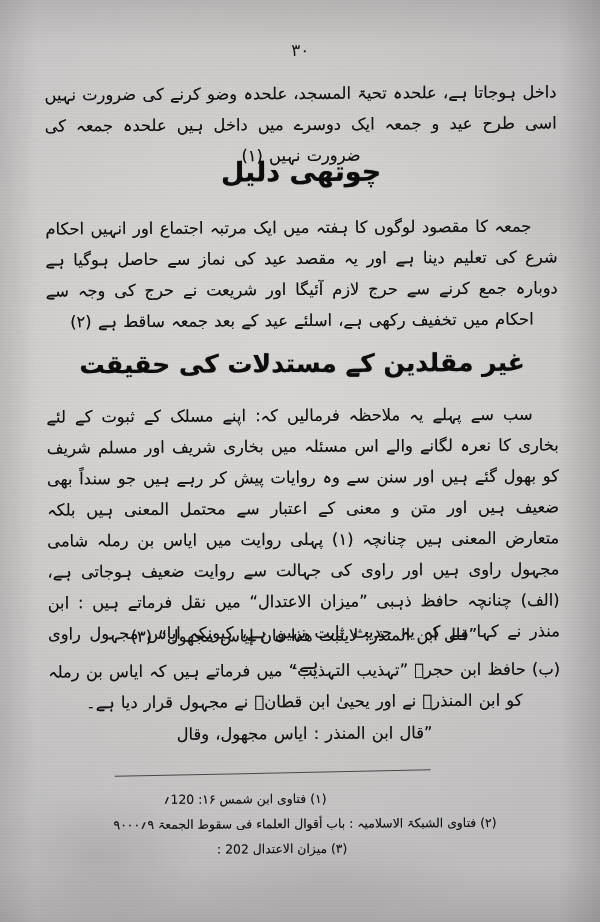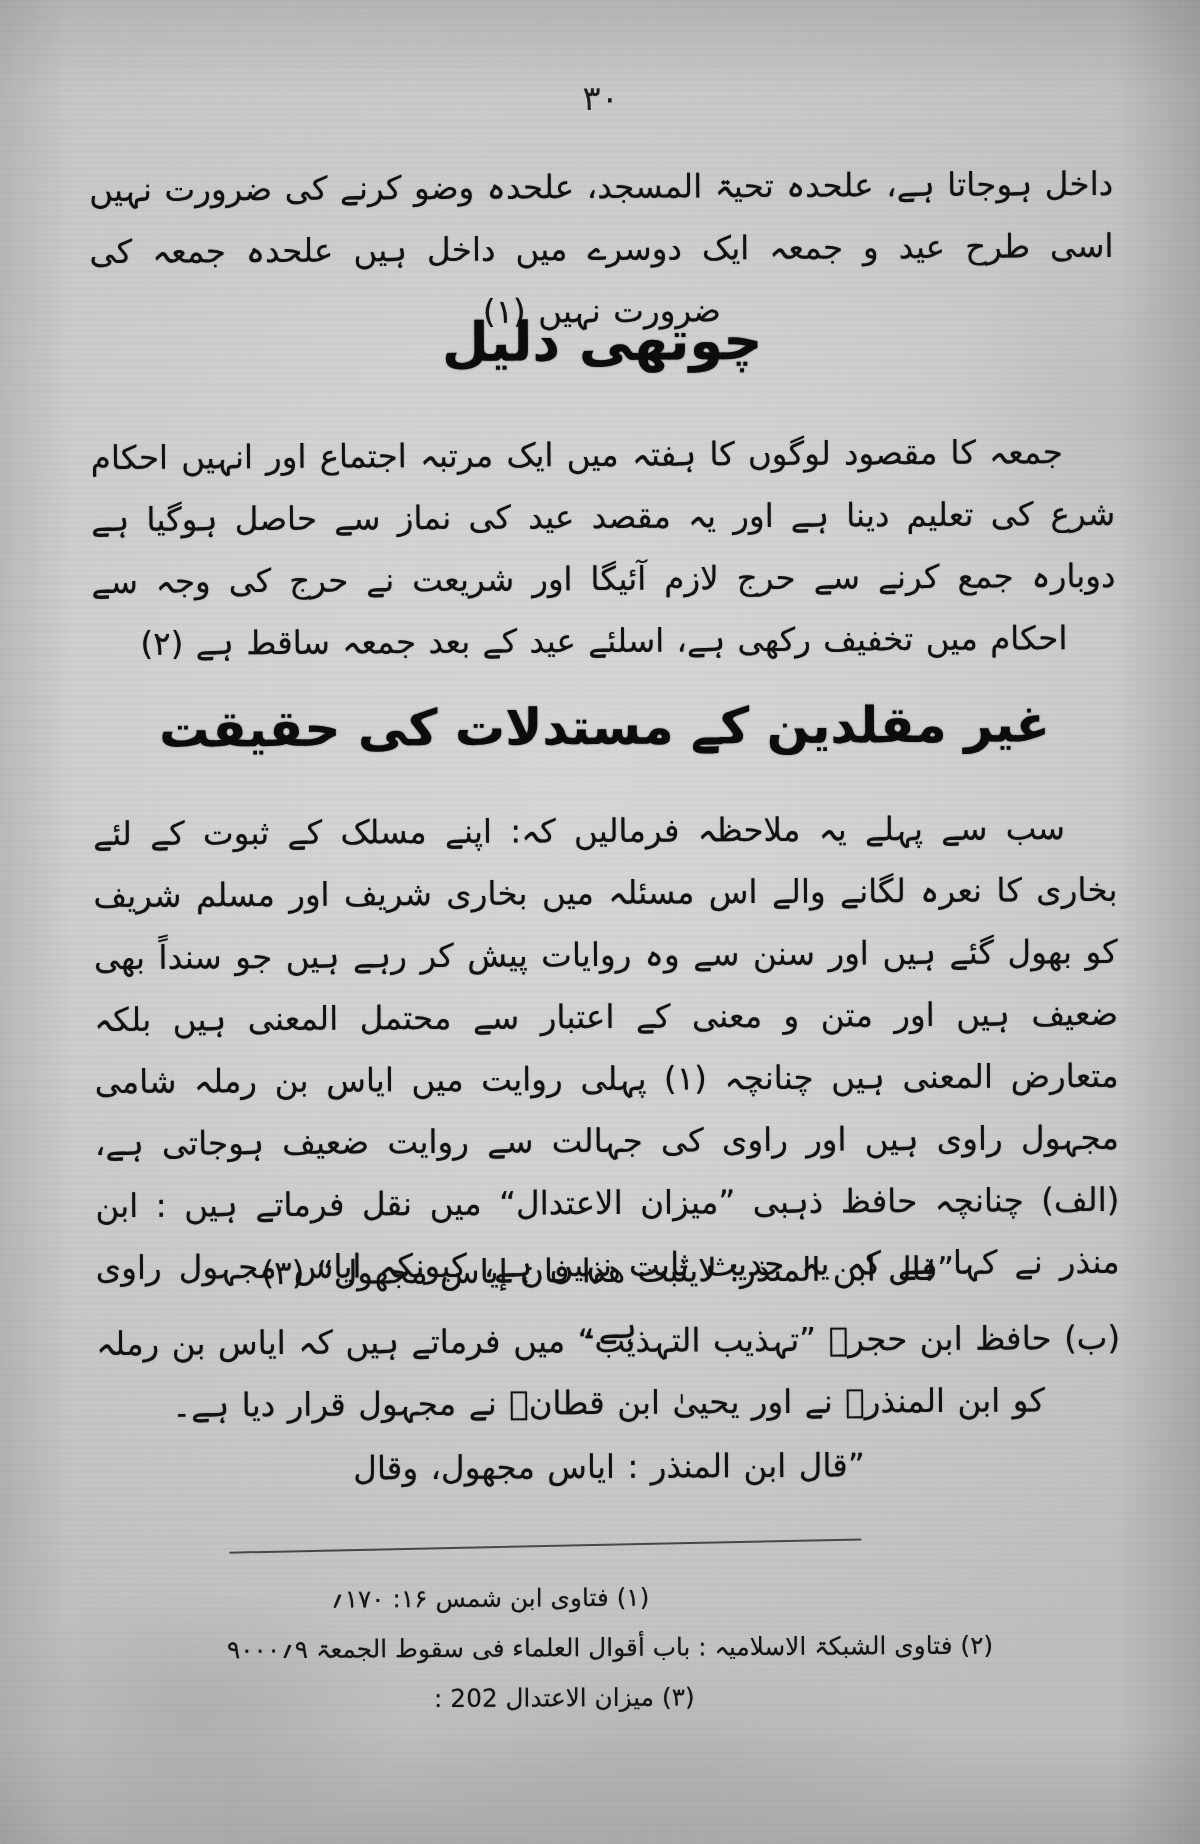--- a/index.html
+++ b/index.html
@@ -152,21 +152,21 @@
 
     <div class="block body-text" style="top:655px;">(ب) حافظ ابن حجرؒ ”تہذیب التہذیب“ میں فرماتے ہیں کہ ایاس بن رملہ کو ابن المنذرؒ نے اور یحییٰ ابن قطانؒ نے مجہول قرار دیا ہے۔</div>
 
     <div class="block body-text arabic" style="top:718px; text-align-last:center;">”قال ابن المنذر : ایاس مجهول، وقال</div>
 
     <div class="rule"></div>
 
     <div class="footnotes">
       <div class="footnote fn-1">
         <span>(۱)</span>
-        <span>فتاوی ابن شمس ۱۶: ۱۷۰؍</span>
+        <span>فتاوی ابن شمس ۱۶: 120؍</span>
       </div>
       <div class="footnote fn-2">
         <span>(۲)</span>
         <span>فتاوی الشبکۃ الاسلامیہ : باب أقوال العلماء فی سقوط الجمعۃ ۹؍۹۰۰۰</span>
       </div>
       <div class="footnote fn-3">
         <span>(۳)</span>
         <span>میزان الاعتدال 202 :</span>
       </div>
     </div>

